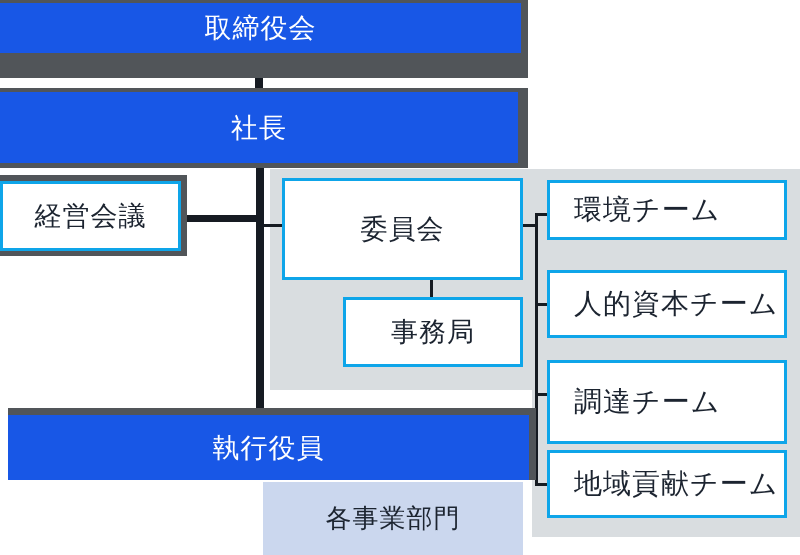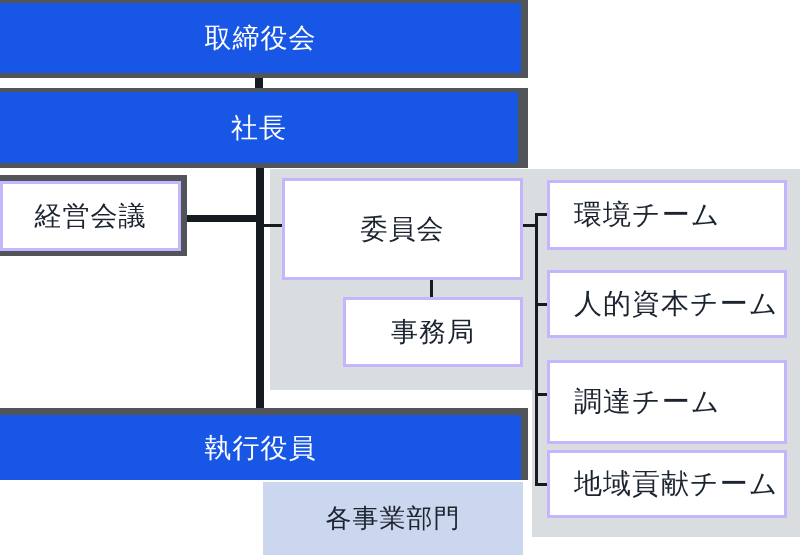--- a/index.html
+++ b/index.html
@@ -12,21 +12,21 @@
   .panel{background:#d9dde0;z-index:0;}
   .line{background:#161b22;z-index:1;}
   .frame{background:#515559;z-index:2;}
   .blue-box{
     position:absolute;box-sizing:border-box;background:#1857e6;color:#ffffff;
     display:flex;align-items:center;justify-content:center;
     font-size:27px;letter-spacing:1px;z-index:3;
   }
   .white-box{
     position:absolute;box-sizing:border-box;background:#ffffff;
-    border:3px solid #c4b5fd;color:#1c2430;
+    border:3px solid #0ea5e9;color:#1c2430;
     display:flex;align-items:center;justify-content:center;
     font-size:27px;letter-spacing:1px;z-index:3;
   }
   .white-box.multiline{flex-direction:column;line-height:42px;}
   .team{justify-content:flex-start;padding-left:24px;font-size:28px;}
   .lightblue-box{
     position:absolute;box-sizing:border-box;background:#cbd7ee;color:#1c2430;
     display:flex;align-items:center;justify-content:center;
     font-size:26px;letter-spacing:1px;z-index:3;
   }
@@ -45,21 +45,21 @@
   <div class="abs line" style="left:258px;top:224px;width:25px;height:3px;"></div>
   <div class="abs line" style="left:519px;top:224px;width:19px;height:3px;"></div>
   <div class="abs line" style="left:535px;top:213px;width:3px;height:273px;"></div>
   <div class="abs line" style="left:536px;top:213px;width:11px;height:3px;"></div>
   <div class="abs line" style="left:536px;top:303px;width:11px;height:3px;"></div>
   <div class="abs line" style="left:536px;top:393px;width:11px;height:3px;"></div>
   <div class="abs line" style="left:536px;top:483px;width:11px;height:3px;"></div>
   <div class="abs line" style="left:430px;top:276px;width:3px;height:23px;"></div>
 
   <div class="abs frame" style="left:0;top:0;width:528px;height:78px;">
-    <div class="blue-box" style="left:0;top:3px;width:521px;height:70px;">
+    <div class="blue-box" style="left:0;top:3px;width:521px;height:50px;">
       <span>取締役会</span>
     </div>
   </div>
 
   <div class="abs frame" style="left:0;top:88px;width:528px;height:80px;">
     <div class="blue-box" style="left:0;top:4px;width:518px;height:71px;">
       <span>社長</span>
     </div>
   </div>
 
@@ -70,34 +70,34 @@
   </div>
 
   <div class="white-box multiline" style="left:282px;top:178px;width:241px;height:102px;">
     <span>委員会</span>
   </div>
 
   <div class="white-box" style="left:343px;top:297px;width:180px;height:70px;">
     <span>事務局</span>
   </div>
 
-  <div class="white-box team" style="left:547px;top:180px;width:240px;height:70px;">
+  <div class="white-box team" style="left:547px;top:180px;width:240px;height:60px;">
     <span>環境チーム</span>
   </div>
   <div class="white-box team" style="left:547px;top:270px;width:240px;height:68px;">
     <span>人的資本チーム</span>
   </div>
   <div class="white-box team" style="left:547px;top:360px;width:240px;height:84px;">
     <span>調達チーム</span>
   </div>
   <div class="white-box team" style="left:547px;top:450px;width:240px;height:68px;">
     <span>地域貢献チーム</span>
   </div>
 
-  <div class="abs frame" style="left:0;top:408px;width:528px;height:72px;">
+  <div class="abs frame" style="left:8px;top:408px;width:528px;height:72px;">
     <div class="blue-box" style="left:0;top:7px;width:521px;height:65px;">
       <span>執行役員</span>
     </div>
   </div>
 
   <div class="lightblue-box" style="left:263px;top:482px;width:260px;height:73px;">
     <span>各事業部門</span>
   </div>
 
 </div>

